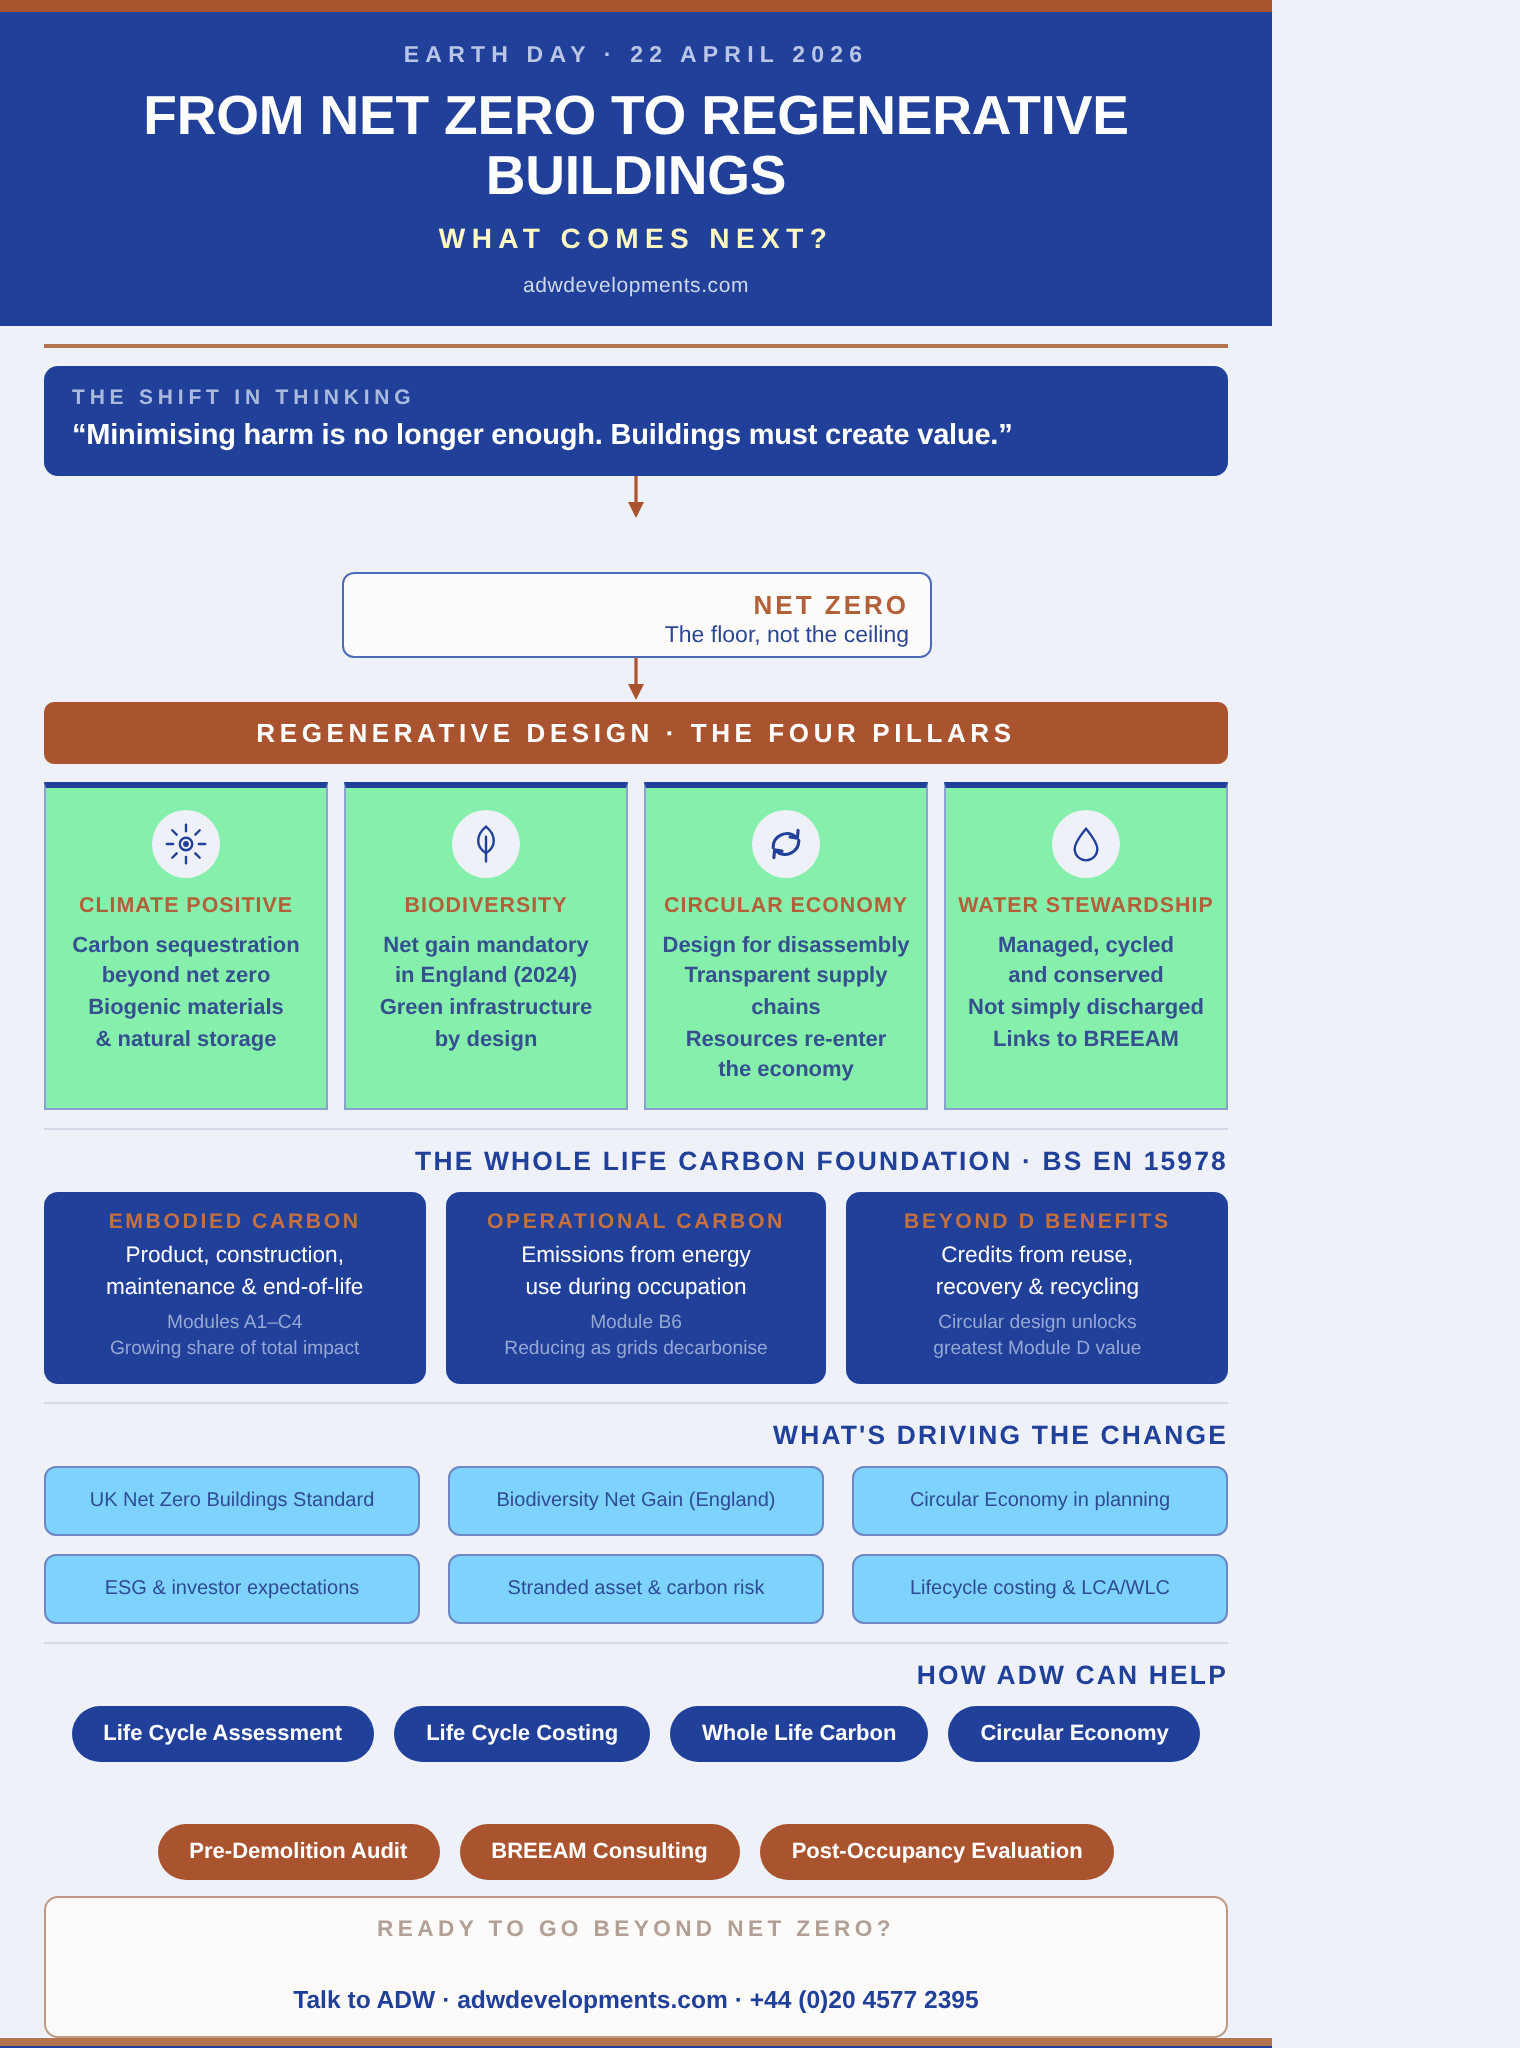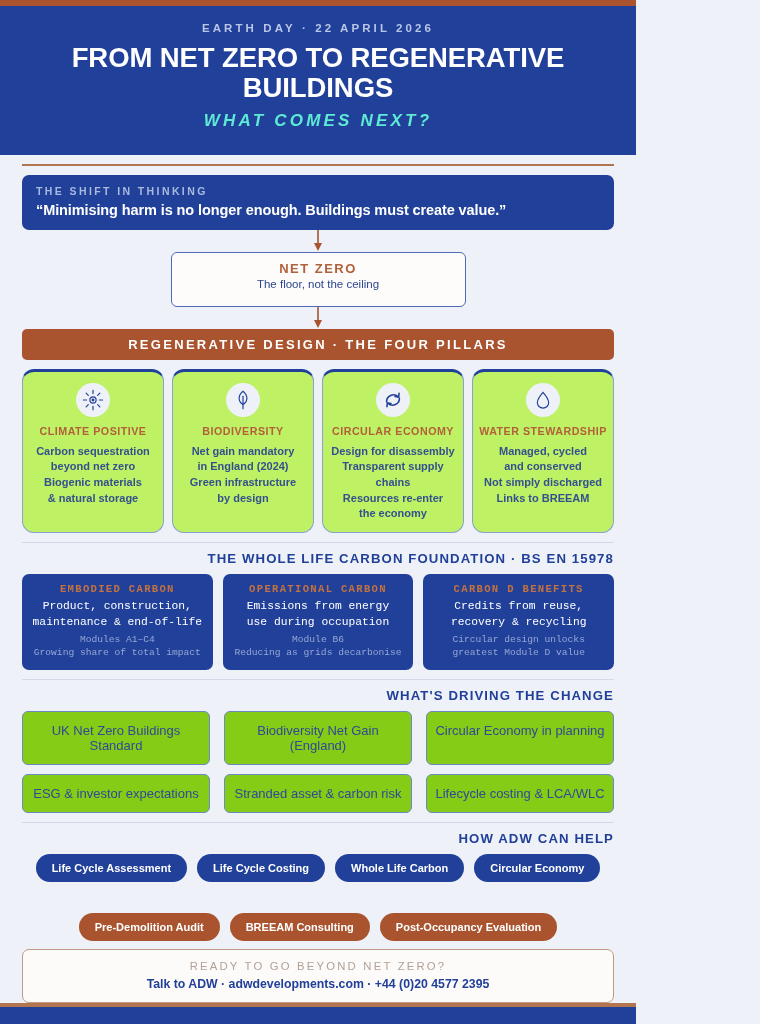--- a/index.html
+++ b/index.html
@@ -20,22 +20,22 @@
   }
   .eyebrow{
     font-size:11.5px; font-weight:bold; letter-spacing:3.1px;
     color:#b9c6e6; margin-bottom:9px;
   }
   .h-title{
     font-size:27.5px; font-weight:bold; letter-spacing:-0.1px;
     line-height:1.08; color:#ffffff; margin-bottom:9px;
   }
   .h-sub{
-    font-size:17px; font-weight:bold; letter-spacing:3.2px;
-    color:#5eead4; margin-bottom:10px;font-style:italic;
+    font-size:14px; font-weight:bold; letter-spacing:3.2px;
+    color:#fef9c3; margin-bottom:10px;
   }
   .h-url{ font-size:10.5px; color:#cfd8ec; letter-spacing:.3px; }
 
   
   .body{ flex:1 1 auto; padding:0 22px; display:flex; flex-direction:column; }
   .rule-copper{ height:1.5px; background:#b2754f; margin:9px 0 9px; }
   .rule-grey{ height:1px; background:#d3d9e6; margin:9px 0 8px; }
 
   
   .quote-banner{
@@ -49,88 +49,88 @@
   .quote-text{ font-size:14.5px; font-weight:bold; letter-spacing:-0.1px; }
 
   
   .arrow{ width:100%; display:flex; justify-content:center; }
   .arrow svg{ display:block; }
 
   
   .netzero-wrap{ display:flex; justify-content:center; }
   .netzero{
     width:295px; background:#fdfcfb; border:1.4px solid #4f6bb5;
-    border-radius:6px; text-align:center; padding:8px 10px 16px;
+    border-radius:6px; text-align:right; padding:8px 10px 4px;margin-top:26px;
   }
   .netzero-title{ font-size:13px; font-weight:bold; letter-spacing:1.5px; color:#b2603a; margin-bottom:2px; }
   .netzero-sub{ font-size:11.5px; color:#2c4690; }
 
   
   .band{
     background:#a9542f; color:#fff; border-radius:5px;
     text-align:center; font-size:13px; font-weight:bold;
     letter-spacing:2.3px; padding:8px 10px;
   }
   .pillars{ display:flex; gap:8px; margin-top:9px; }
   .pillar{
-    flex:1 1 0; background:#bef264;
+    flex:1 1 0; background:#86efac;
     border:1px solid #8aa0ce; border-top:3px solid #21409a;
-    border-radius:12px; padding:11px 6px 10px; text-align:center;
+    border-radius:0; padding:11px 6px 10px; text-align:center;
   }
   .pill-icon{
     width:34px; height:34px; border-radius:50%;
     background:#eef1f8; margin:0 auto 8px;
     display:flex; align-items:center; justify-content:center;
   }
   .pill-title{
     font-size:10.7px; font-weight:bold; letter-spacing:.5px;
     color:#b2603a; margin-bottom:7px;
   }
   .pill-lines{ font-size:11px; line-height:1.42; color:#35508f;font-weight:bold; }
 
   
   .sec-head{
     text-align:right; font-size:13.2px; font-weight:bold;
     letter-spacing:1.1px; color:#21409a; margin-bottom:8px;
   }
 
   
-  .carbon{ display:flex; gap:10px;font-family:Liberation Mono, monospace; }
+  .carbon{ display:flex; gap:10px; }
   .ccard{
     flex:1 1 0; background:#21409a; border-radius:7px;
     text-align:center; padding:9px 8px 10px; color:#fff;
   }
   .ccard-title{ font-size:10.6px; font-weight:bold; letter-spacing:1.3px; color:#c4713f; margin-bottom:4px; }
   .ccard-main{ font-size:11.3px; line-height:1.38; color:#fff; margin-bottom:3px; }
   .ccard-sub{ font-size:9.6px; line-height:1.38; color:#95a7d4; }
 
   
   .drivers{ display:flex; flex-wrap:wrap; gap:9px 14px; }
   .driver{
     flex:0 0 calc((100% - 28px)/3);
-    background:#84cc16; border:1px solid #6d86c4; border-radius:6px;
-    text-align:center; font-size:13px; color:#2f4a96;
+    background:#7dd3fc; border:1px solid #6d86c4; border-radius:6px;
+    text-align:center; font-size:10px; color:#2f4a96;
     padding:11px 6px;
   }
 
   
   .help-row{ display:flex; justify-content:center; gap:10px; margin-bottom:8px; flex-wrap:nowrap; }
   .hpill{
     border-radius:999px; color:#fff; font-size:11px; font-weight:bold;
     padding:8px 16px; white-space:nowrap;
   }
   .hpill.blue{ background:#21409a; }
   .hpill.copper{ background:#a9542f;margin-top:23px; }
 
   
   .cta{
     background:#fdfbf9; border:1.4px solid #c09a83; border-radius:7px;
     text-align:center; padding:10px 12px 11px;
   }
-  .cta-label{ font-size:11.3px; font-weight:normal; letter-spacing:2.2px; color:#b2a096; margin-bottom:5px; }
+  .cta-label{ font-size:11.3px; font-weight:bold; letter-spacing:2.2px; color:#b2a096; margin-bottom:22px; }
   .cta-main{ font-size:12.3px; font-weight:bold; color:#21409a; }
 
   
   .foot-stripe{ height:4px; background:#b2754f; flex:0 0 auto; }
   .footer{
     background:#21409a; flex:0 0 auto; text-align:center;
     padding:18px 20px 24px; color:#fff;
   }
   .f-adw{ font-size:50px; line-height:1; letter-spacing:.5px; font-weight:normal; color:#fff; margin-bottom:6px; }
   .f-dev{ font-size:23px; font-weight:bold; letter-spacing:9px; color:#fff; margin-bottom:5px; padding-left:9px; }
@@ -139,20 +139,21 @@
 <body>
 
 <div class="page">
 
   <div class="top-stripe"></div>
 
   <div class="header">
     <div class="eyebrow">EARTH DAY · 22 APRIL 2026</div>
     <div class="h-title">FROM NET ZERO TO REGENERATIVE BUILDINGS</div>
     <div class="h-sub">WHAT COMES NEXT?</div>
+    <div class="h-url">adwdevelopments.com</div>
   </div>
 
   <div class="body">
 
     <div class="rule-copper"></div>
 
     <div class="quote-banner">
       <div class="quote-label">THE SHIFT IN THINKING</div>
       <div class="quote-text">“Minimising harm is no longer enough. Buildings must create value.”</div>
     </div>
@@ -280,21 +281,21 @@
           <div>Emissions from energy</div>
           <div>use during occupation</div>
         </div>
         <div class="ccard-sub">
           <div>Module B6</div>
           <div>Reducing as grids decarbonise</div>
         </div>
       </div>
 
       <div class="ccard">
-        <div class="ccard-title">CARBON D BENEFITS</div>
+        <div class="ccard-title">BEYOND D BENEFITS</div>
         <div class="ccard-main">
           <div>Credits from reuse,</div>
           <div>recovery &amp; recycling</div>
         </div>
         <div class="ccard-sub">
           <div>Circular design unlocks</div>
           <div>greatest Module D value</div>
         </div>
       </div>
 

